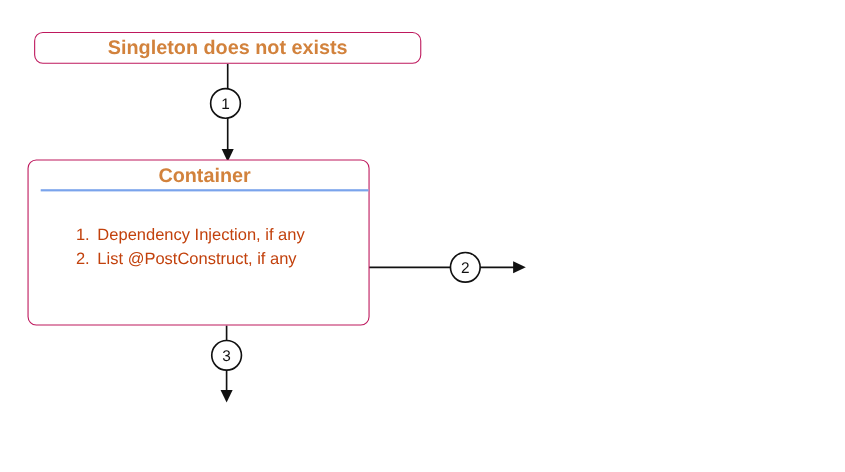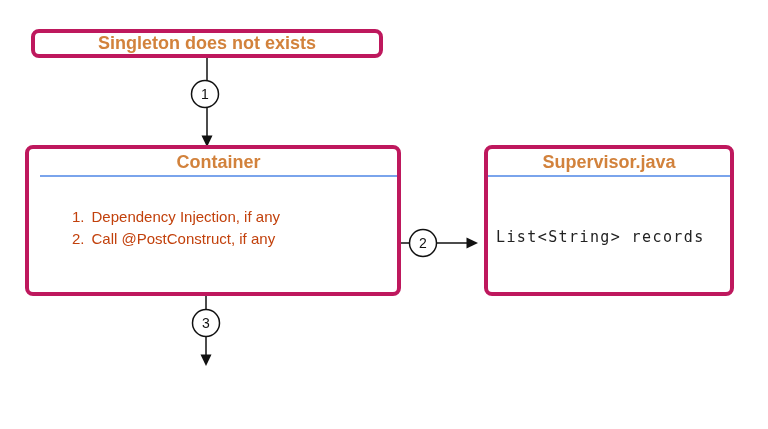--- a/index.html
+++ b/index.html
@@ -8,21 +8,21 @@
     position: relative;
     width: 768px;
     height: 429px;
     background: #ffffff;
     font-family: "Liberation Sans", sans-serif;
     overflow: hidden;
   }
   .node {
     position: absolute;
     background: #ffffff;
-    border: 4px solid #be185d;
+    border: 1px solid #be185d;
     border-radius: 8px;
   }
   .pill {
     display: flex;
     align-items: center;
     justify-content: center;
   }
   .node-title {
     color: #D2823C;
     font-weight: bold;
@@ -32,21 +32,21 @@
   }
   .node-header {
     height: 28px;
     border-bottom: 2px solid #7AA4EC;
     display: flex;
     align-items: center;
     justify-content: center;
   }
   
   #node-start     { left: 31px;  top: 29px;  width: 352px; height: 29px; }
-  #node-container { left: 25px;  top: 145px; width: 376px; height: 151px; padding-left: 11px; }
+  #node-container { left: 25px;  top: 145px; width: 311px; height: 151px; padding-left: 11px; }
   #node-supervisor{ left: 484px; top: 145px; width: 250px; height: 151px; }
   #node-end       { left: 28px;  top: 367px; width: 359px; height: 34px; }
 
   .step-list {
     position: absolute;
     left: 43px;
     top: 57px;
     font-size: 15px;
     line-height: 22px;
     color: #c2410c;
@@ -111,26 +111,20 @@
 
   <div id="node-container" class="node">
     <div class="node-header">
       <div class="node-title">Container</div>
     </div>
     <div class="step-list">
       <div class="step-item">
         <span class="step-num">1.</span><span>Dependency Injection, if any</span>
       </div>
       <div class="step-item">
-        <span class="step-num">2.</span><span>Call @PostConstruct, if any</span>
+        <span class="step-num">2.</span><span>List @PostConstruct, if any</span>
       </div>
     </div>
   </div>
 
-  <div id="node-supervisor" class="node">
-    <div class="node-header">
-      <div class="node-title">Supervisor.java</div>
-    </div>
-    <div class="code-line">List&lt;String&gt; records</div>
-  </div>
 
 
 </div>
 
 </body></html>

